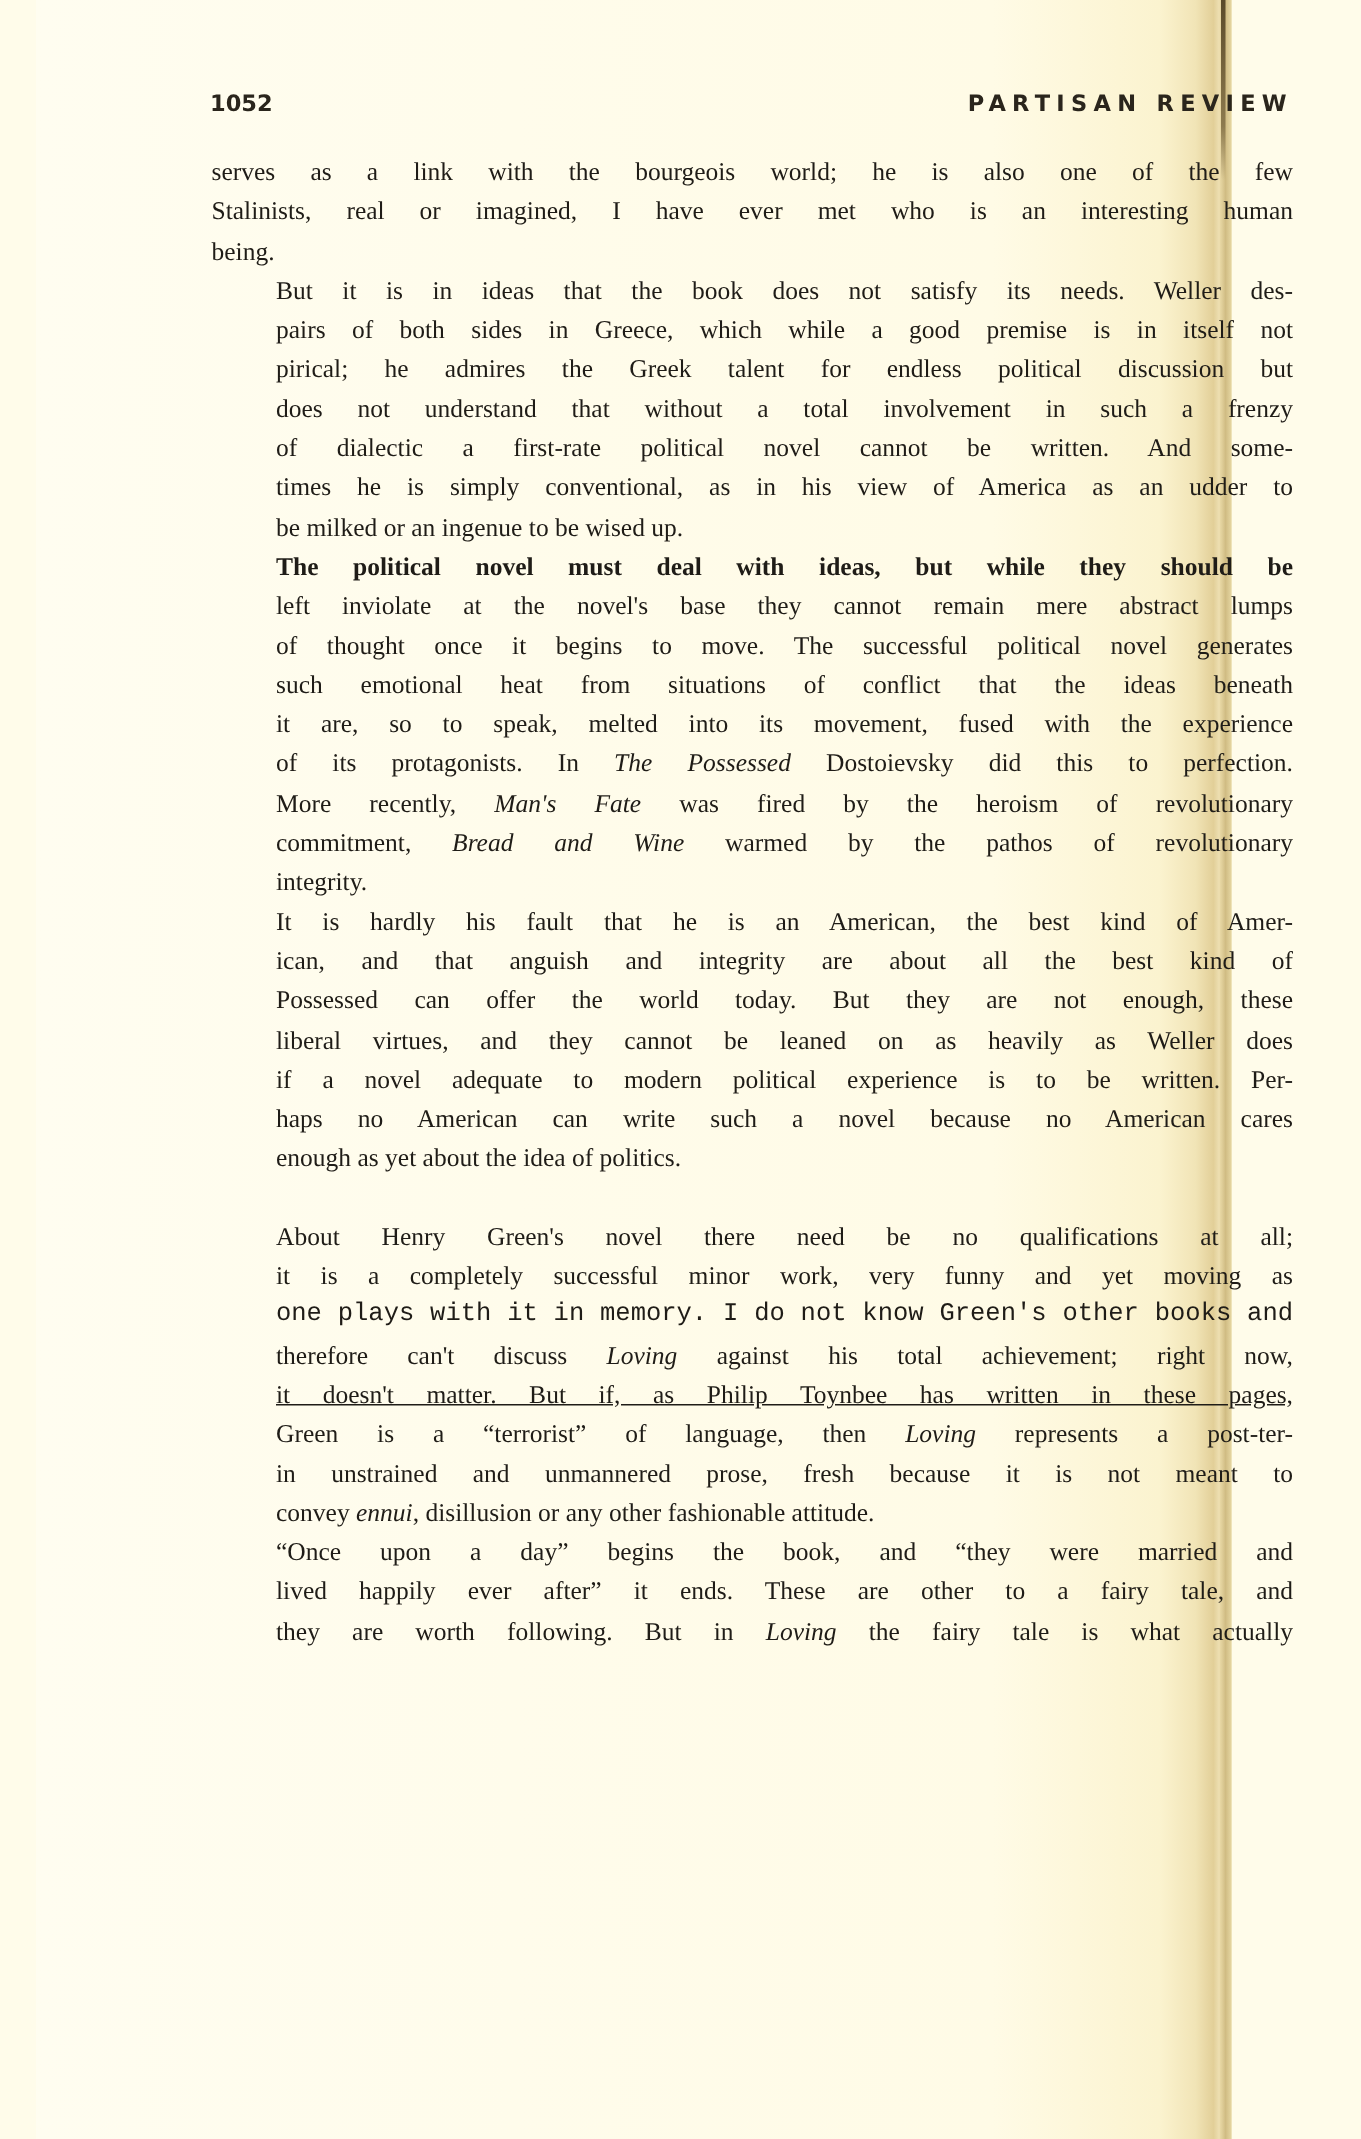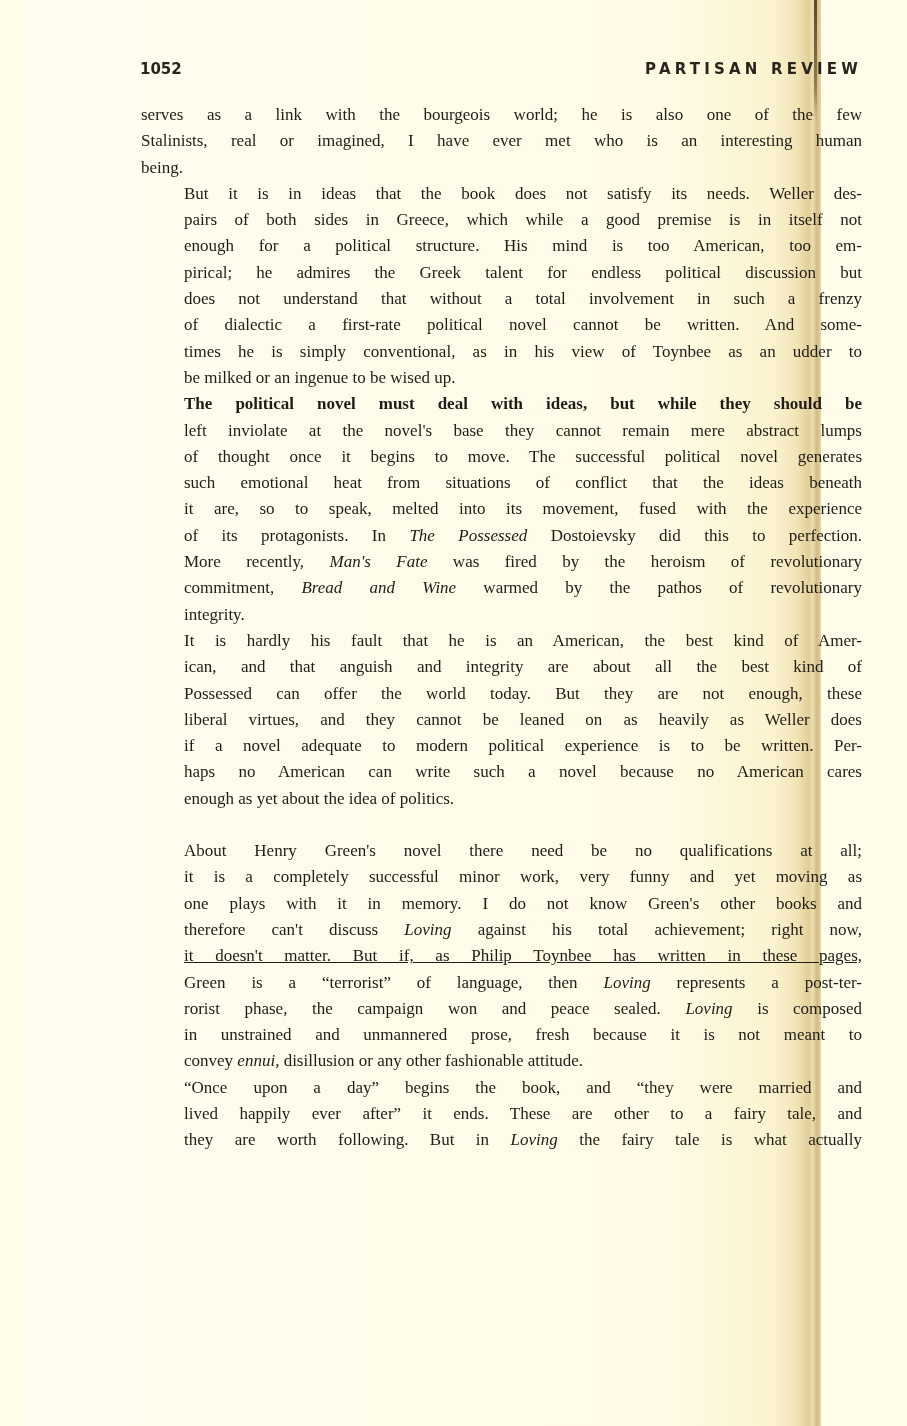--- a/index.html
+++ b/index.html
@@ -57,25 +57,24 @@
 
   <div class="text" id="body-text">
       <p>
         <span class="line" style="white-space: normal; text-align-last: justify;">serves as a link with the bourgeois world; he is also one of the few</span>
         <span class="line" style="white-space: normal; text-align-last: justify;">Stalinists, real or imagined, I have ever met who is an interesting human</span>
         <span class="line last">being.</span>
       </p>
       <p class="indent">
         <span class="line" style="text-indent: 43px; white-space: normal; text-align-last: justify;">But it is in ideas that the book does not satisfy its needs. Weller des-</span>
         <span class="line" style="white-space: normal; text-align-last: justify;">pairs of both sides in Greece, which while a good premise is in itself not</span>
-        <span class="line" style="white-space: normal; text-align-last: justify;">enough for a political structure. His mind is too American, too em-</span>
         <span class="line" style="white-space: normal; text-align-last: justify;">pirical; he admires the Greek talent for endless political discussion but</span>
         <span class="line" style="white-space: normal; text-align-last: justify;">does not understand that without a total involvement in such a frenzy</span>
         <span class="line" style="white-space: normal; text-align-last: justify;">of dialectic a first-rate political novel cannot be written. And some-</span>
-        <span class="line" style="white-space: normal; text-align-last: justify;">times he is simply conventional, as in his view of Toynbee as an udder to</span>
+        <span class="line" style="white-space: normal; text-align-last: justify;">times he is simply conventional, as in his view of America as an udder to</span>
         <span class="line last">be milked or an ingenue to be wised up.</span>
       </p>
       <p class="indent">
         <span class="line" style="text-indent: 43px; white-space: normal; text-align-last: justify; font-weight: bold;">The political novel must deal with ideas, but while they should be</span>
         <span class="line" style="white-space: normal; text-align-last: justify;">left inviolate at the novel's base they cannot remain mere abstract lumps</span>
         <span class="line" style="white-space: normal; text-align-last: justify;">of thought once it begins to move. The successful political novel generates</span>
         <span class="line" style="white-space: normal; text-align-last: justify;">such emotional heat from situations of conflict that the ideas beneath</span>
         <span class="line" style="white-space: normal; text-align-last: justify;">it are, so to speak, melted into its movement, fused with the experience</span>
         <span class="line" style="white-space: normal; text-align-last: justify;">of its protagonists. In <i>The Possessed</i> Dostoievsky did this to perfection.</span>
         <span class="line" style="white-space: normal; text-align-last: justify;">More recently, <i>Man's Fate</i> was fired by the heroism of revolutionary</span>
@@ -87,25 +86,24 @@
         <span class="line" style="white-space: normal; text-align-last: justify;">ican, and that anguish and integrity are about all the best kind of</span>
         <span class="line" style="white-space: normal; text-align-last: justify;">Possessed can offer the world today. But they are not enough, these</span>
         <span class="line" style="white-space: normal; text-align-last: justify;">liberal virtues, and they cannot be leaned on as heavily as Weller does</span>
         <span class="line" style="white-space: normal; text-align-last: justify;">if a novel adequate to modern political experience is to be written. Per-</span>
         <span class="line" style="white-space: normal; text-align-last: justify;">haps no American can write such a novel because no American cares</span>
         <span class="line last">enough as yet about the idea of politics.</span>
       </p>
       <p class="indent gap">
         <span class="line" style="text-indent: 43px; white-space: normal; text-align-last: justify;">About Henry Green's novel there need be no qualifications at all;</span>
         <span class="line" style="white-space: normal; text-align-last: justify;">it is a completely successful minor work, very funny and yet moving as</span>
-        <span class="line" style="white-space: normal; text-align-last: justify;">one plays with it in memory. I do not know Green's other books and</span>
+        <span class="line" style="white-space: normal; text-align-last: justify; font-family: Liberation Mono, monospace;">one plays with it in memory. I do not know Green's other books and</span>
         <span class="line" style="white-space: normal; text-align-last: justify;">therefore can't discuss <i>Loving</i> against his total achievement; right now,</span>
         <span class="line" style="white-space: normal; text-align-last: justify; text-decoration: underline;">it doesn't matter. But if, as Philip Toynbee has written in these pages,</span>
         <span class="line" style="white-space: normal; text-align-last: justify;">Green is a “terrorist” of language, then <i>Loving</i> represents a post-ter-</span>
-        <span class="line" style="white-space: normal; text-align-last: justify;">rorist phase, the campaign won and peace sealed. <i>Loving</i> is composed</span>
         <span class="line" style="white-space: normal; text-align-last: justify;">in unstrained and unmannered prose, fresh because it is not meant to</span>
         <span class="line last">convey <i>ennui</i>, disillusion or any other fashionable attitude.</span>
       </p>
       <p class="indent">
         <span class="line" style="text-indent: 43px; white-space: normal; text-align-last: justify;">“Once upon a day” begins the book, and “they were married and</span>
         <span class="line" style="white-space: normal; text-align-last: justify;">lived happily ever after” it ends. These are other to a fairy tale, and</span>
         <span class="line" style="white-space: normal; text-align-last: justify;">they are worth following. But in <i>Loving</i> the fairy tale is what actually</span>
       </p>
     </div>
 </div>

